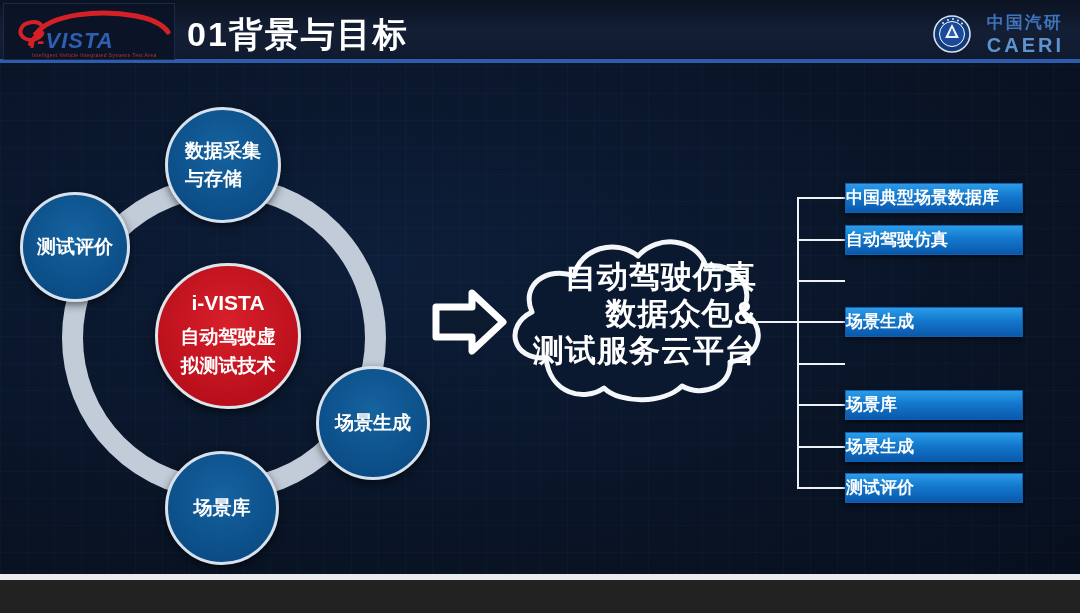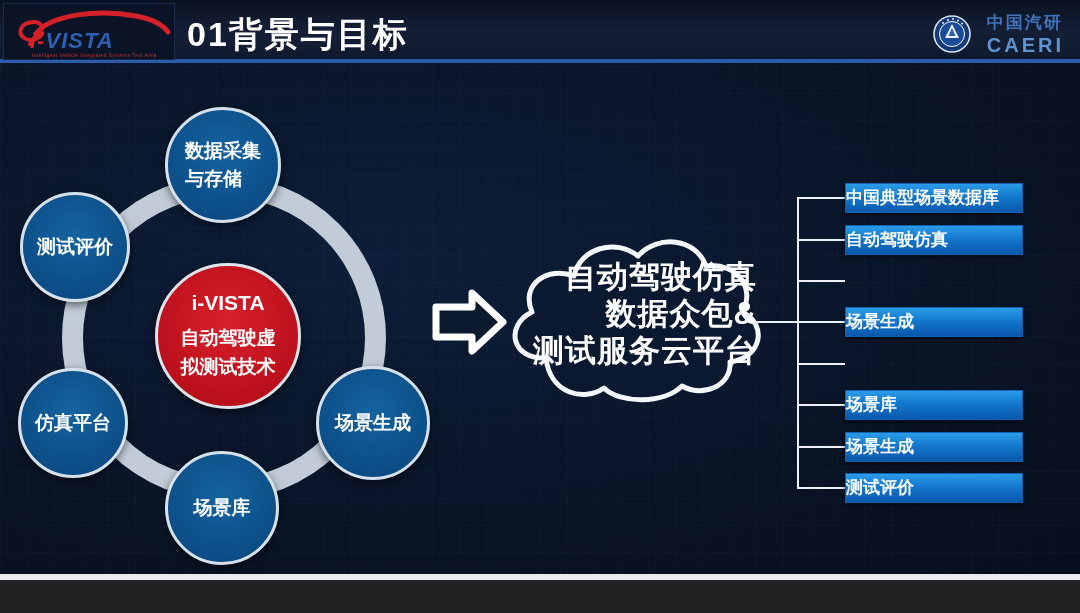--- a/index.html
+++ b/index.html
@@ -43,21 +43,21 @@
   .n3 { left:316px; top:366px; width:114px; height:114px; }
   .n4 { left:165px; top:451px; width:114px; height:114px; }
   .n5 { left:18px;  top:368px; width:110px; height:110px; }
   .n6 { left:20px;  top:192px; width:110px; height:110px; }
   .center-node { position:absolute; z-index:3; left:155px; top:263px; width:146px; height:146px;
     border-radius:50%; background:radial-gradient(circle at 50% 40%, #d8202b 0%, #b60e1a 80%);
     border:3px solid #dfe3ea; color:#fff; font-weight:bold; text-align:center;
     display:flex; flex-direction:column; align-items:center; justify-content:center; gap:9px;
     box-shadow:0 3px 10px rgba(0,0,0,0.6); }
   .center-brand { font-size:21px; }
-  .center-label { font-size:19px; line-height:1.5; white-space:pre-line; }
+  .center-label { font-size:19px; line-height:1.5; white-space:pre-line;font-family:Liberation Mono, monospace; }
 
   
   .arrow-svg { position:absolute; left:428px; top:284px; z-index:2; }
   .cloud-svg { position:absolute; left:498px; top:228px; z-index:2; }
   .cloud-label { position:absolute; left:505px; top:258px; width:252px; z-index:3;
     color:#fff; font-size:31px; font-weight:bold; line-height:37px; text-align:right;
     white-space:pre-line; letter-spacing:1px; }
 
   
   .line { position:absolute; background:#eef1f5; z-index:2; }
@@ -110,21 +110,20 @@
         <div class="org-en">CAERI</div>
       </div>
     </div>
   </div>
 
   <div class="ring"></div>
   <div class="node n1">数据采集
 与存储</div>
   <div class="node n3">场景生成</div>
   <div class="node n4">场景库</div>
-  <div class="node n5">仿真平台</div>
   <div class="node n6">测试评价</div>
   <div class="center-node">
     <div class="center-brand">i-VISTA</div>
     <div class="center-label">自动驾驶虚
 拟测试技术</div>
   </div>
 
   <svg class="arrow-svg" width="82" height="76" viewBox="0 0 82 76">
     <polygon points="8,23 44,23 44,9 75,38 44,67 44,53 8,53" fill="#0c1a30" stroke="#ffffff" stroke-width="7" stroke-linejoin="round"></polygon>
   </svg>

